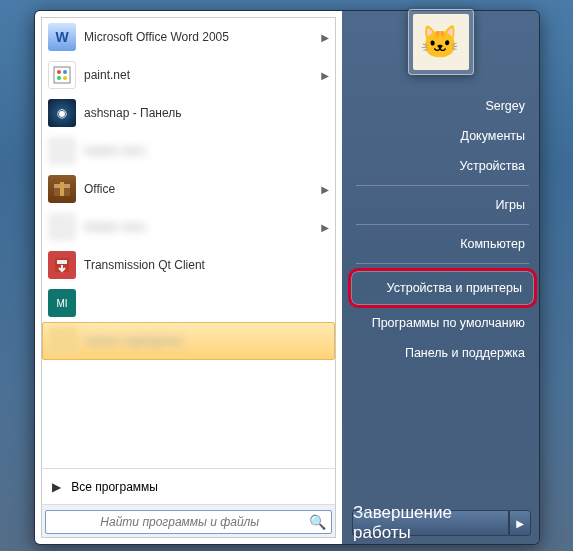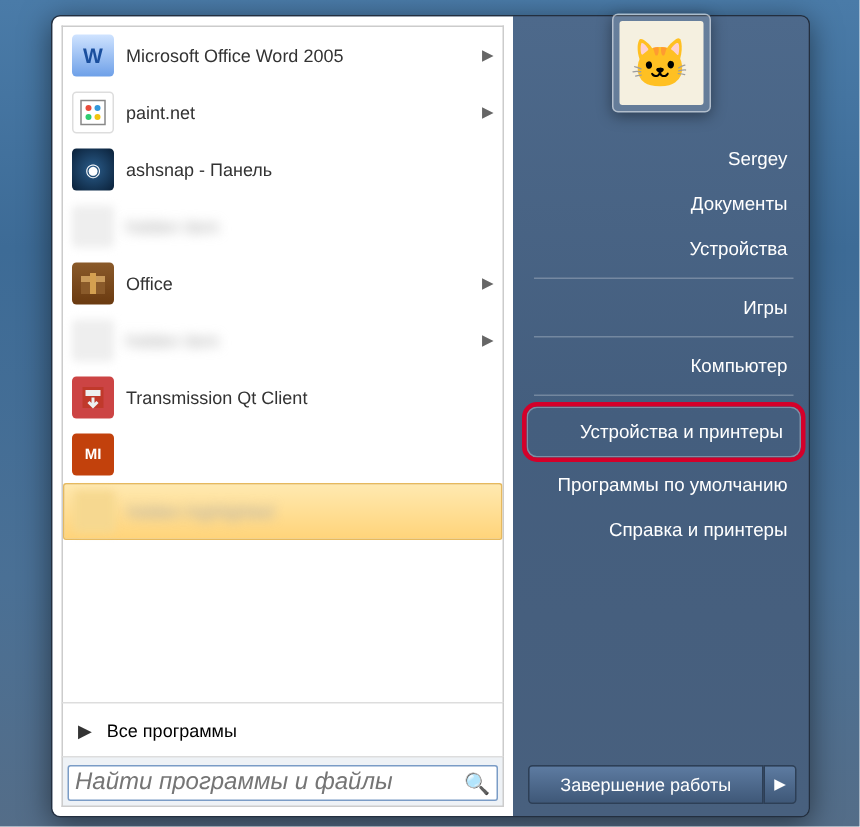--- a/index.html
+++ b/index.html
@@ -99,22 +99,23 @@
     border-radius: 2px;
     height: 24px;
     padding: 0 4px;
   }
   .search-box input {
     flex: 1;
     border: none;
     outline: none;
     font-style: italic;
     color: #0f766e;
-    font-size: 16px;
+    font-size: 12px;
     background: transparent;
+    text-align: center;
   }
   .search-box .search-icon { color: #3b6ea5; font-size: 14px; }
   .right-panel {
     flex: 1;
     position: relative;
     padding: 10px 6px 6px 10px;
     color: #fff;
     background: linear-gradient(to bottom, #4d698b 0%, #445e7e 50%, #48607e 100%);
     border-radius: 0 5px 5px 0;
   }
@@ -161,21 +162,21 @@
     position: absolute;
     bottom: 8px; left: 10px; right: 8px;
     display: flex;
     gap: 0;
   }
   .shutdown-btn {
     flex: 1;
     background: linear-gradient(to bottom, #5d7ba1, #3f5878);
     border: 1px solid #2d3f56;
     color: #fff;
-    font-size: 12px;
+    font-size: 17px;
     height: 26px;
     border-radius: 3px 0 0 3px;
     cursor: pointer;
     display:flex;align-items:center;justify-content:center;
   }
   .shutdown-arrow {
     width: 22px;
     background: linear-gradient(to bottom, #5d7ba1, #3f5878);
     border: 1px solid #2d3f56;
     border-left: 1px solid #2d3f56;
@@ -187,21 +188,21 @@
   }
   
   .ic-word{background:linear-gradient(#cfe3ff,#6ea0e8);color:#1a4f9e;font-weight:bold;font-size:14px;}
   .ic-paint{background:#fff;border:1px solid #ddd;}
   .ic-ash{background:radial-gradient(circle,#2a5c8a,#0a2038);color:#fff;}
   .ic-blur1{background:#eee;}
   .ic-winrar{background:linear-gradient(#8a5a2a,#6a3a10);}
   .ic-blur2{background:#eee;}
   .ic-trans{background:#c44;color:#fff;}
   .ic-note{background:#fff;border:1px solid #9acfff;}
-  .ic-xiaomi{background:#c2410c;color:#fff;border-radius:50%;font-weight:bold;}
+  .ic-xiaomi{background:#0f766e;color:#fff;border-radius:50%;font-weight:normal;}
   .ic-blur3{background:#f6d890;border-radius:50%;}
 </style>
 </head>
 <body>
 
 <div class="start-menu">
 
   <div class="left-panel">
     <div class="program-list">
 
@@ -300,21 +301,21 @@
       <div class="right-item">Устройства</div>
       <div class="right-sep"></div>
       <div class="right-item">Игры</div>
       <div class="right-sep"></div>
       <div class="right-item">Компьютер</div>
       <div class="right-sep"></div>
       <div class="highlight-ring">
         <div class="right-item">Устройства и принтеры</div>
       </div>
       <div class="right-item">Программы по умолчанию</div>
-      <div class="right-item">Справка и принтеры</div>
+      <div class="right-item">Панель и поддержка</div>
     </div>
 
     <div class="shutdown-row">
       <div class="shutdown-btn">Завершение работы</div>
       <div class="shutdown-arrow">▶</div>
     </div>
   </div>
 
 </div>
 

